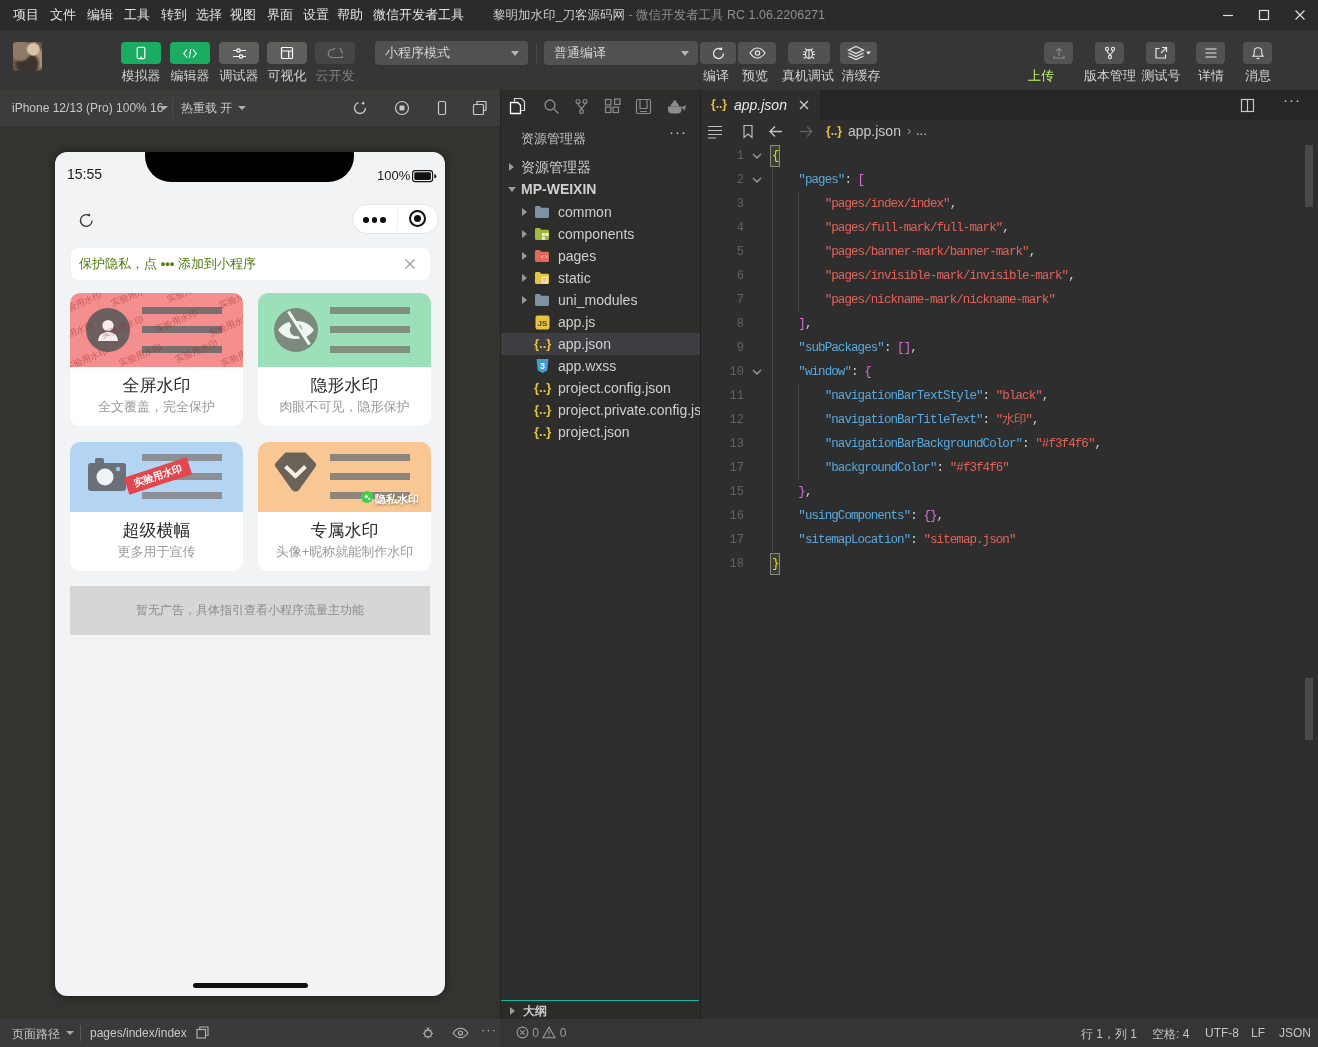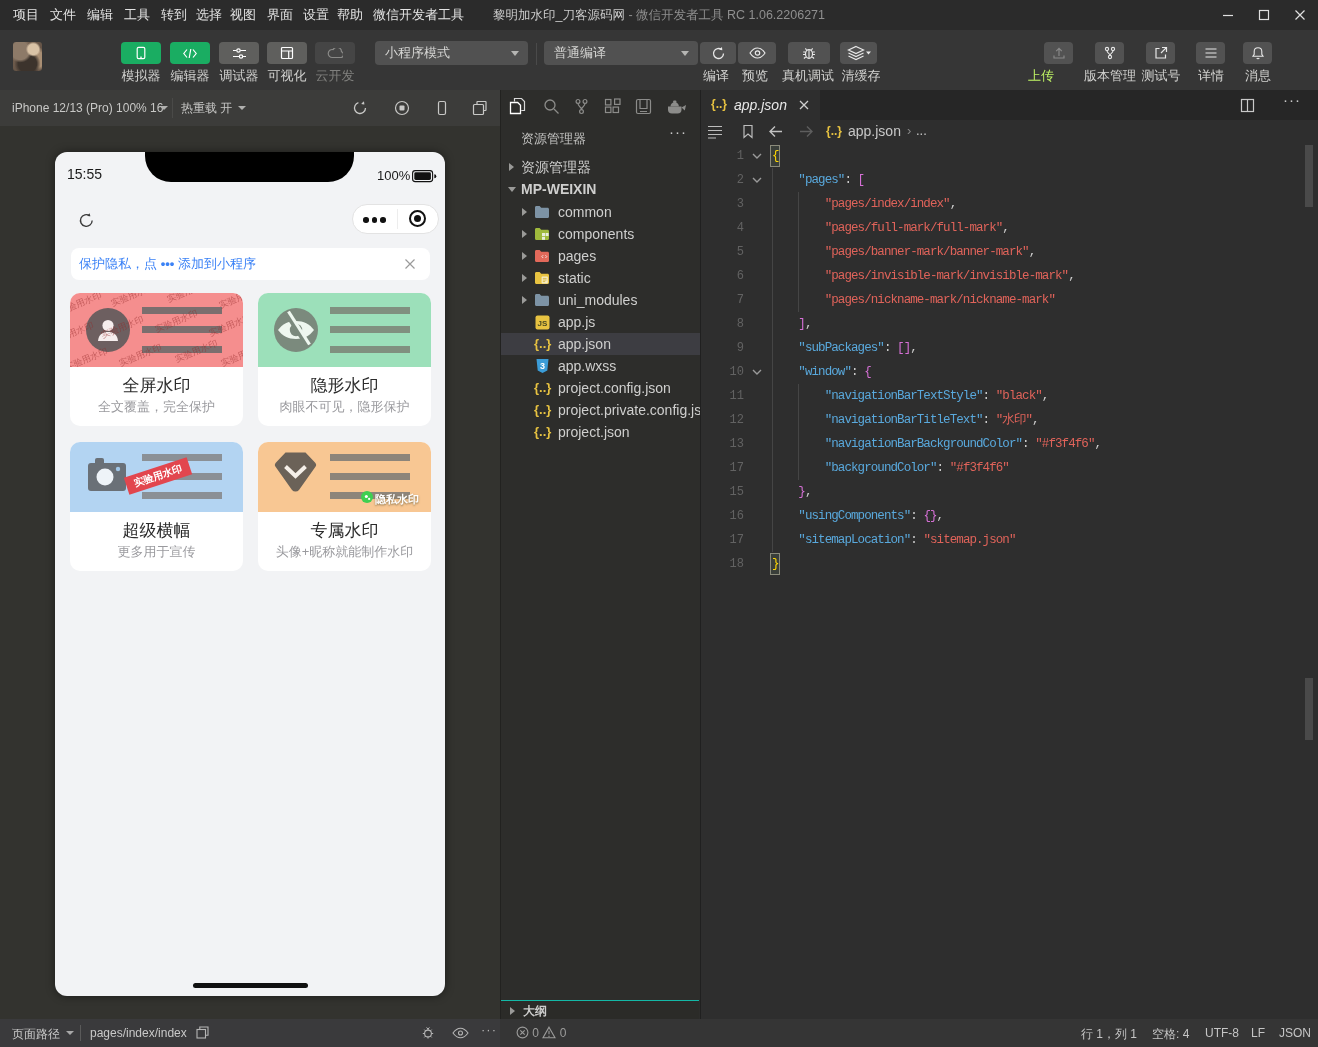--- a/index.html
+++ b/index.html
@@ -219,21 +219,21 @@
       </svg>
     <div class="abs" style="left:297px;top:52px;width:87px;height:30px;background:#fff;border:1px solid #e3e3e3;border-radius:16px">
       <span class="abs" style="left:10px;top:12px;width:5.5px;height:5.5px;border-radius:50%;background:#111"></span>
       <span class="abs" style="left:18.5px;top:12px;width:5.5px;height:5.5px;border-radius:50%;background:#111"></span>
       <span class="abs" style="left:27px;top:12px;width:5.5px;height:5.5px;border-radius:50%;background:#111"></span>
       <span class="abs" style="left:43.5px;top:4px;width:1px;height:20px;background:#ededed"></span>
       <span class="abs" style="left:56px;top:5px;width:17px;height:17px;border:2px solid #111;border-radius:50%"></span>
       <span class="abs" style="left:61px;top:10px;width:7px;height:7px;border-radius:50%;background:#111"></span>
     </div>
     <div class="abs" style="left:16px;top:96px;width:359px;height:32px;background:#fff;border-radius:8px">
-      <span class="abs" style="left:8px;top:0;line-height:32px;font-size:13px;color:#3b82f6">保护隐私，点 <b>•••</b> 添加到小程序</span>
+      <span class="abs" style="left:8px;top:0;line-height:32px;font-size:13px;color:#4d7c0f">保护隐私，点 <b>•••</b> 添加到小程序</span>
       <svg class="abs" style="left:333px;top:10px" width="12" height="12" viewBox="0 0 12 12">
           <path d="M1.5 1.5l9 9M10.5 1.5l-9 9" stroke="#9a9a9a" stroke-width="1.2"></path>
         </svg>
     </div>
     <div class="card" style="left:15px;top:141px;height:133px">
       <div class="cardimg" style="height:74px;background:#f58e8e" id="wm1">
         <div class="abs" style="left:16px;top:15px;width:44px;height:44px;border-radius:50%;background:#6d5f60"></div>
         <svg class="abs" style="left:24px;top:22px" width="28" height="30" viewBox="0 0 28 30">
             <circle cx="14" cy="10.5" r="5.6" fill="#f6eded"></circle>
             <path d="M4 26c.6-6.5 4.6-9 10-9s9.4 2.5 10 9z" fill="#f6eded"></path>
@@ -301,20 +301,21 @@
         <div class="abs" style="left:103px;top:49px;width:12px;height:12px;border-radius:50%;background:#3fcf51"></div>
         <svg class="abs" style="left:105.5px;top:51.5px" width="7" height="7" viewBox="0 0 12 12">
             <circle cx="4" cy="4.3" r="2.6" fill="#fff"></circle>
             <circle cx="8.8" cy="8.4" r="1.9" fill="#fff"></circle>
           </svg>
         <div class="abs" style="left:117px;top:50px;font-size:11px;font-weight:bold;color:#fdfdfd;text-shadow:0 1px 2px rgba(120,100,60,.9)">隐私水印</div>
       </div>
       <div class="ctitle" style="top:77px">专属水印</div>
       <div class="csub" style="top:101px">头像+昵称就能制作水印</div>
     </div>
+    <div class="abs" style="left:15px;top:434px;width:360px;height:49px;background:#d6d6d6;color:#8b8b8b;font-size:12px;text-align:center;line-height:49px">暂无广告，具体指引查看小程序流量主功能</div>
     <div class="abs" style="left:138px;top:831px;width:115px;height:5px;border-radius:3px;background:#111"></div>
   </div>
 </div>
 <div id="files">
   <svg class="abs" style="left:8px;top:7px" width="17" height="18" viewBox="0 0 17 18">
       <path d="M5.5 4.5v-3h7l3 3v9h-3.2" fill="none" stroke="#d8d8d8" stroke-width="1.2"></path>
       <path d="M1.5 5.5h7.2l2.8 2.8v8.2h-10z" fill="none" stroke="#fff" stroke-width="1.3"></path>
     </svg>
   <svg class="abs" style="left:42px;top:8px" width="17" height="17" viewBox="0 0 17 17">
       <circle cx="7" cy="7" r="5" fill="none" stroke="#8c8c8a" stroke-width="1.3"></circle>

